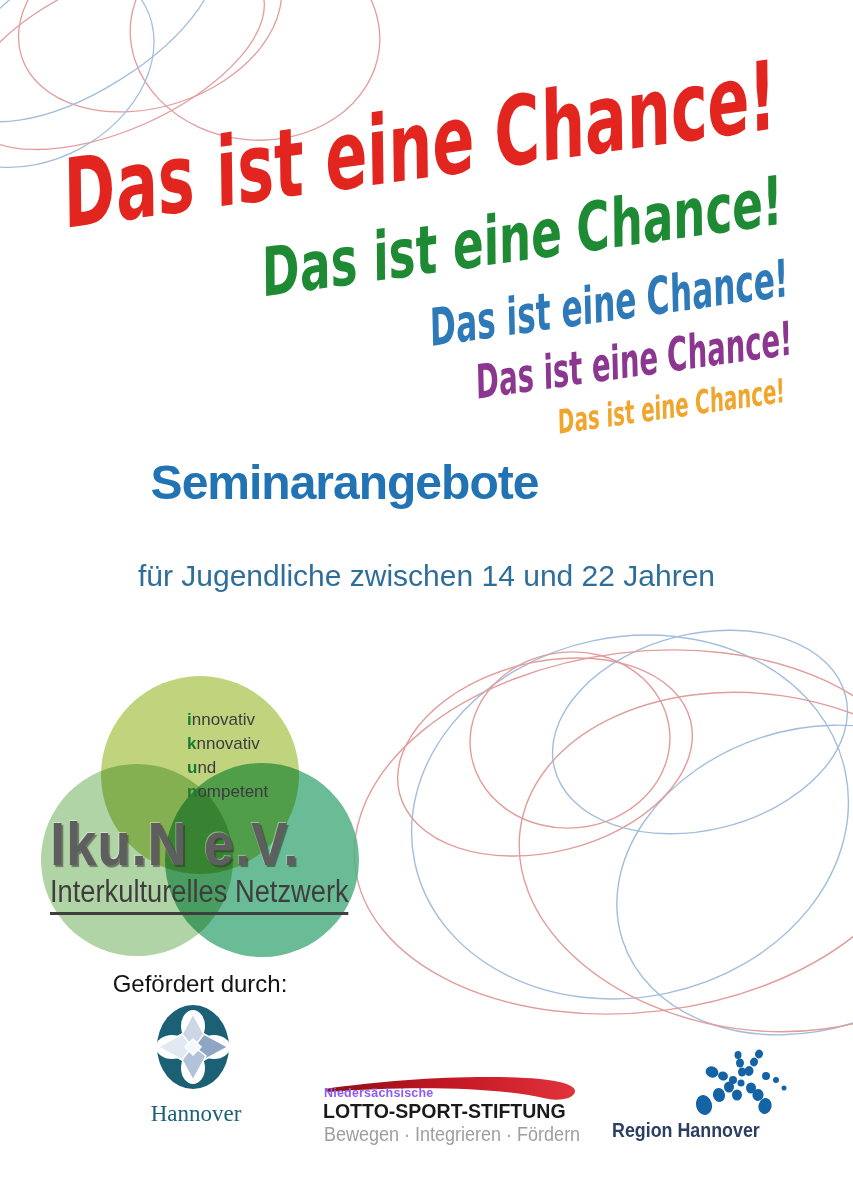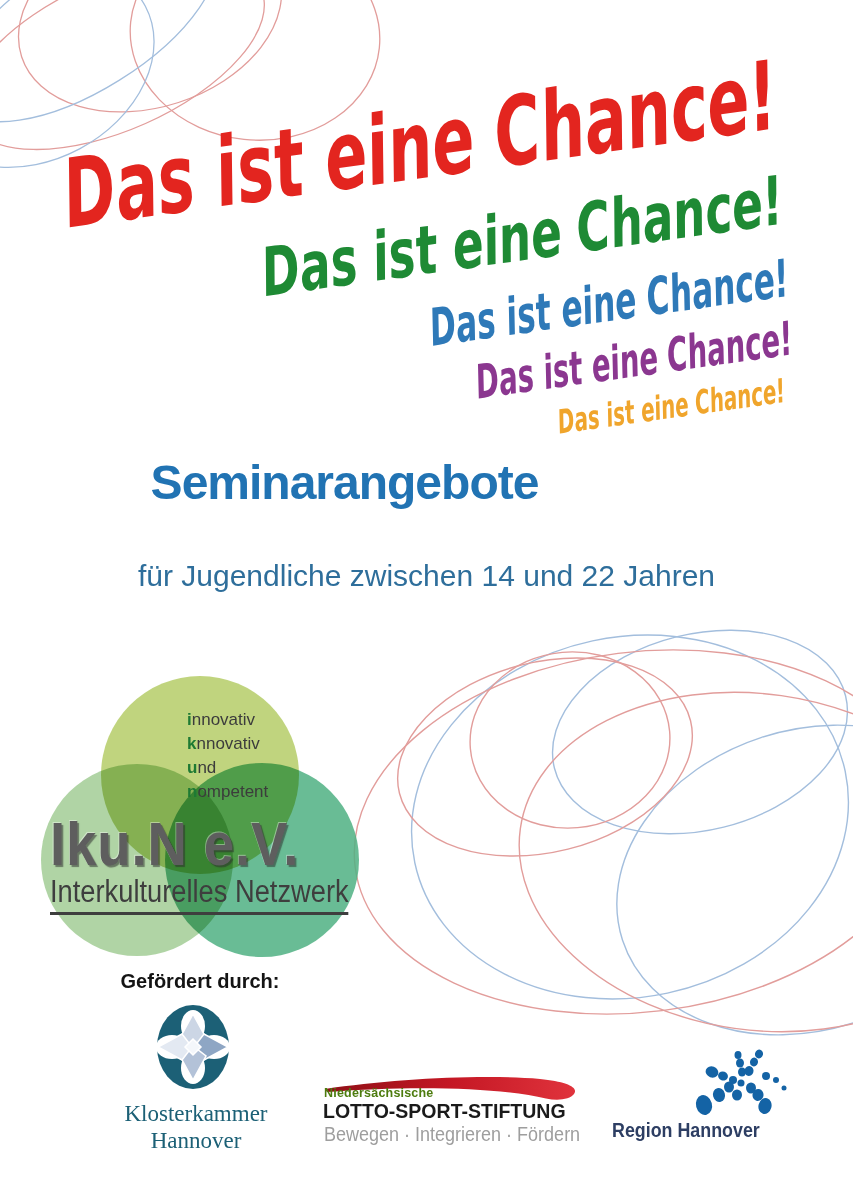--- a/index.html
+++ b/index.html
@@ -33,30 +33,30 @@
   .ikun-first{font-weight:bold;}
   .ikun-name{position:absolute;left:10px;top:140px;font-size:62px;font-weight:bold;
              color:#5e5e5e;letter-spacing:1px;transform:scaleX(.88);transform-origin:left top;
              white-space:nowrap;font-family:"Liberation Sans",sans-serif;
              text-shadow:2px 2px 1px rgba(45,45,45,.55),-1px -1px 0 rgba(255,255,255,.4);}
   .ikun-sub{position:absolute;left:10px;top:206px;font-size:31px;color:#3e3e3e;
             white-space:nowrap;transform:scaleX(.88);transform-origin:left top;
             border-bottom:3px solid #3e3e3e;padding-bottom:2px;}
 
   .funding{position:absolute;left:0;top:970px;width:400px;text-align:center;
-           font-size:20px;color:#141414;z-index:3;font-weight:bold;}
+           font-size:24px;color:#141414;z-index:3;}
 
   
   .klo-emblem{position:absolute;left:146px;top:1002px;z-index:3;}
   .klo-text{position:absolute;left:76px;top:1100px;width:240px;text-align:center;
             font-family:"Liberation Serif",serif;font-size:23px;line-height:27px;z-index:3;}
   .lotto{position:absolute;left:320px;top:1072px;width:280px;z-index:3;}
   .lotto-swoosh{position:absolute;left:2px;top:0;}
   .lotto-region{position:absolute;left:4px;top:14px;font-size:12.5px;font-weight:bold;
-                color:#4d7c0f;letter-spacing:.2px;}
+                color:#8b5cf6;letter-spacing:.2px;}
   .lotto-name{position:absolute;left:3px;top:27px;font-size:21px;font-weight:bold;
               color:#1a1a1a;white-space:nowrap;transform:scaleX(.93);transform-origin:left top;}
   .lotto-tag{position:absolute;left:4px;top:51px;font-size:20px;white-space:nowrap;
              transform:scaleX(.9);transform-origin:left top;}
   .region-dots{position:absolute;left:688px;top:1045px;z-index:3;}
   .region-text{position:absolute;left:612px;top:1118px;font-size:21px;font-weight:bold;
                white-space:nowrap;transform:scaleX(.85);transform-origin:left top;z-index:3;}
 </style>
 </head>
 <body>
@@ -124,21 +124,20 @@
     </g>
     <g stroke="#ffffff" stroke-width="1.5">
       <polygon points="47,12 60,36 47,46 34,36" fill="#ccd6e5"></polygon>
       <polygon points="82,45 58,58 48,45 58,32" fill="#8ea6c4"></polygon>
       <polygon points="47,78 34,54 47,44 60,54" fill="#b3c2d8"></polygon>
       <polygon points="12,45 36,32 46,45 36,58" fill="#e3e9f2"></polygon>
       <polygon points="47,37 55,45 47,53 39,45" fill="#f4f7fb"></polygon>
     </g>
   </svg>
   <div class="klo-text" style="color: rgb(28, 96, 118);">
-    <div>Klosterkammer</div>
     <div>Hannover</div>
   </div>
 
   <div class="lotto">
     <svg class="lotto-swoosh" width="268" height="32" viewBox="0 0 268 32">
       <defs>
         <linearGradient id="swg" x1="0" y1="0" x2="1" y2="0">
           <stop offset="0" stop-color="#8e1016"></stop>
           <stop offset=".5" stop-color="#c41724"></stop>
           <stop offset="1" stop-color="#e0333c"></stop>

